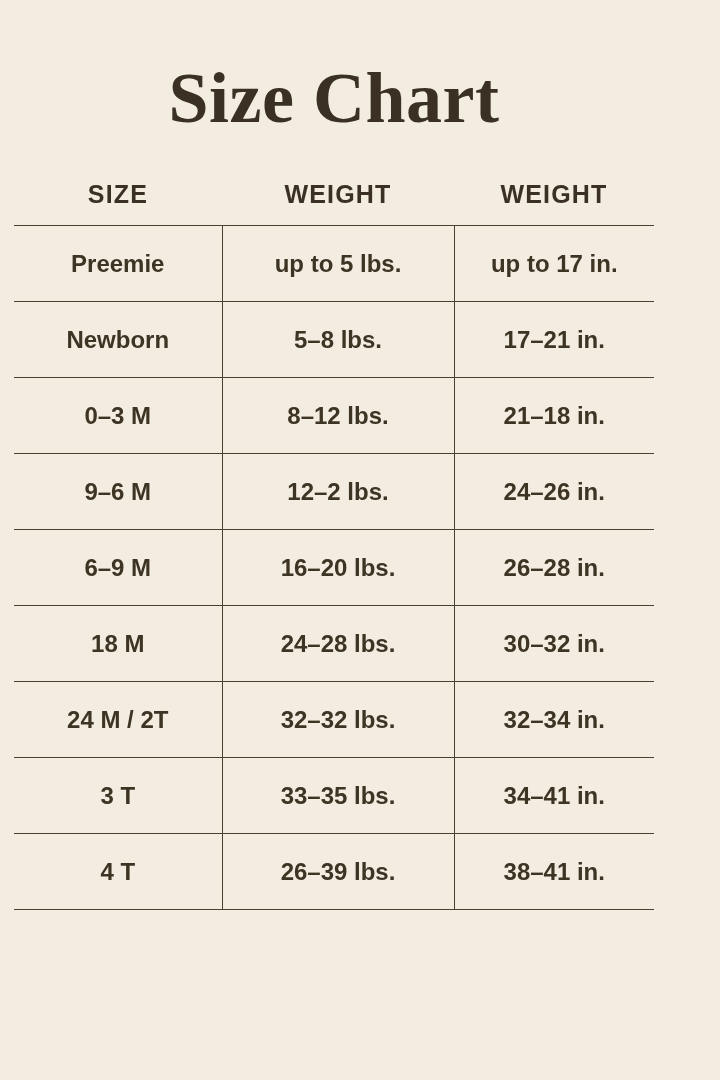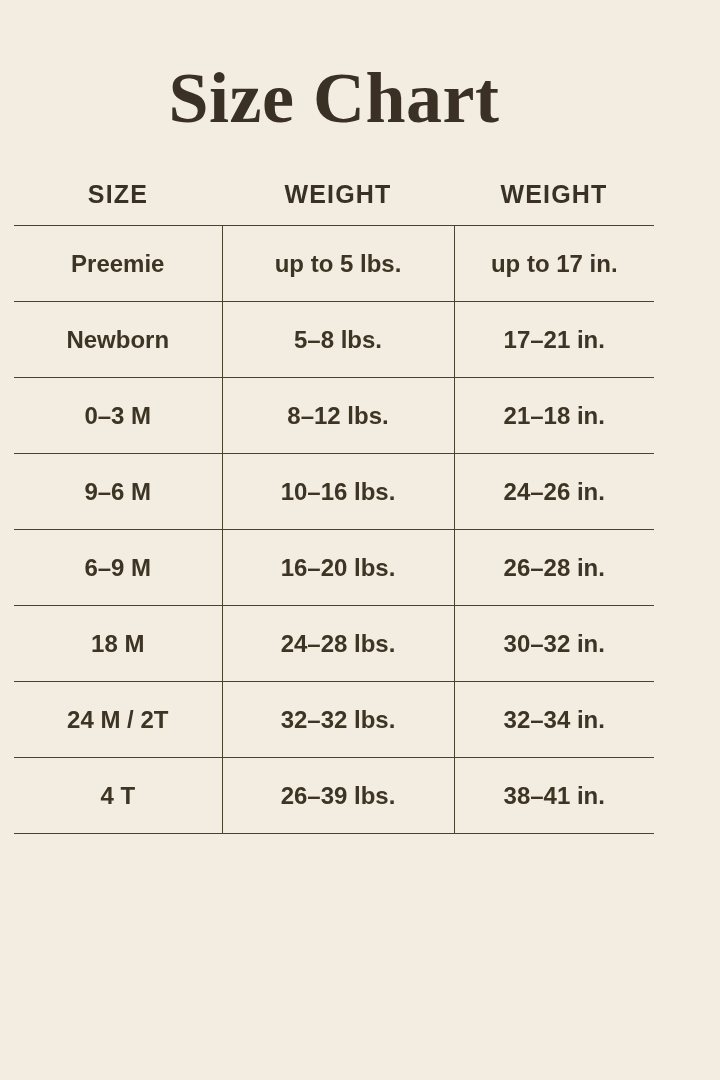--- a/index.html
+++ b/index.html
@@ -103,39 +103,44 @@
         <td>5–8 lbs.</td>
         <td>17–21 in.</td>
       </tr>
       <tr>
         <td>0–3 M</td>
         <td>8–12 lbs.</td>
         <td>21–18 in.</td>
       </tr>
       <tr>
         <td>9–6 M</td>
-        <td>10–16 lbs.</td>
+        <td>12–2 lbs.</td>
         <td>24–26 in.</td>
       </tr>
       <tr>
         <td>6–9 M</td>
         <td>16–20 lbs.</td>
         <td>26–28 in.</td>
       </tr>
       <tr>
         <td>18 M</td>
         <td>24–28 lbs.</td>
         <td>30–32 in.</td>
       </tr>
       <tr>
         <td>24 M / 2T</td>
         <td>32–32 lbs.</td>
         <td>32–34 in.</td>
       </tr>
       <tr>
+        <td>3 T</td>
+        <td>33–35 lbs.</td>
+        <td>34–41 in.</td>
+      </tr>
+      <tr>
         <td>4 T</td>
         <td>26–39 lbs.</td>
         <td>38–41 in.</td>
       </tr>
     </tbody>
   </table>
 
 </div>
 
 </body></html>

